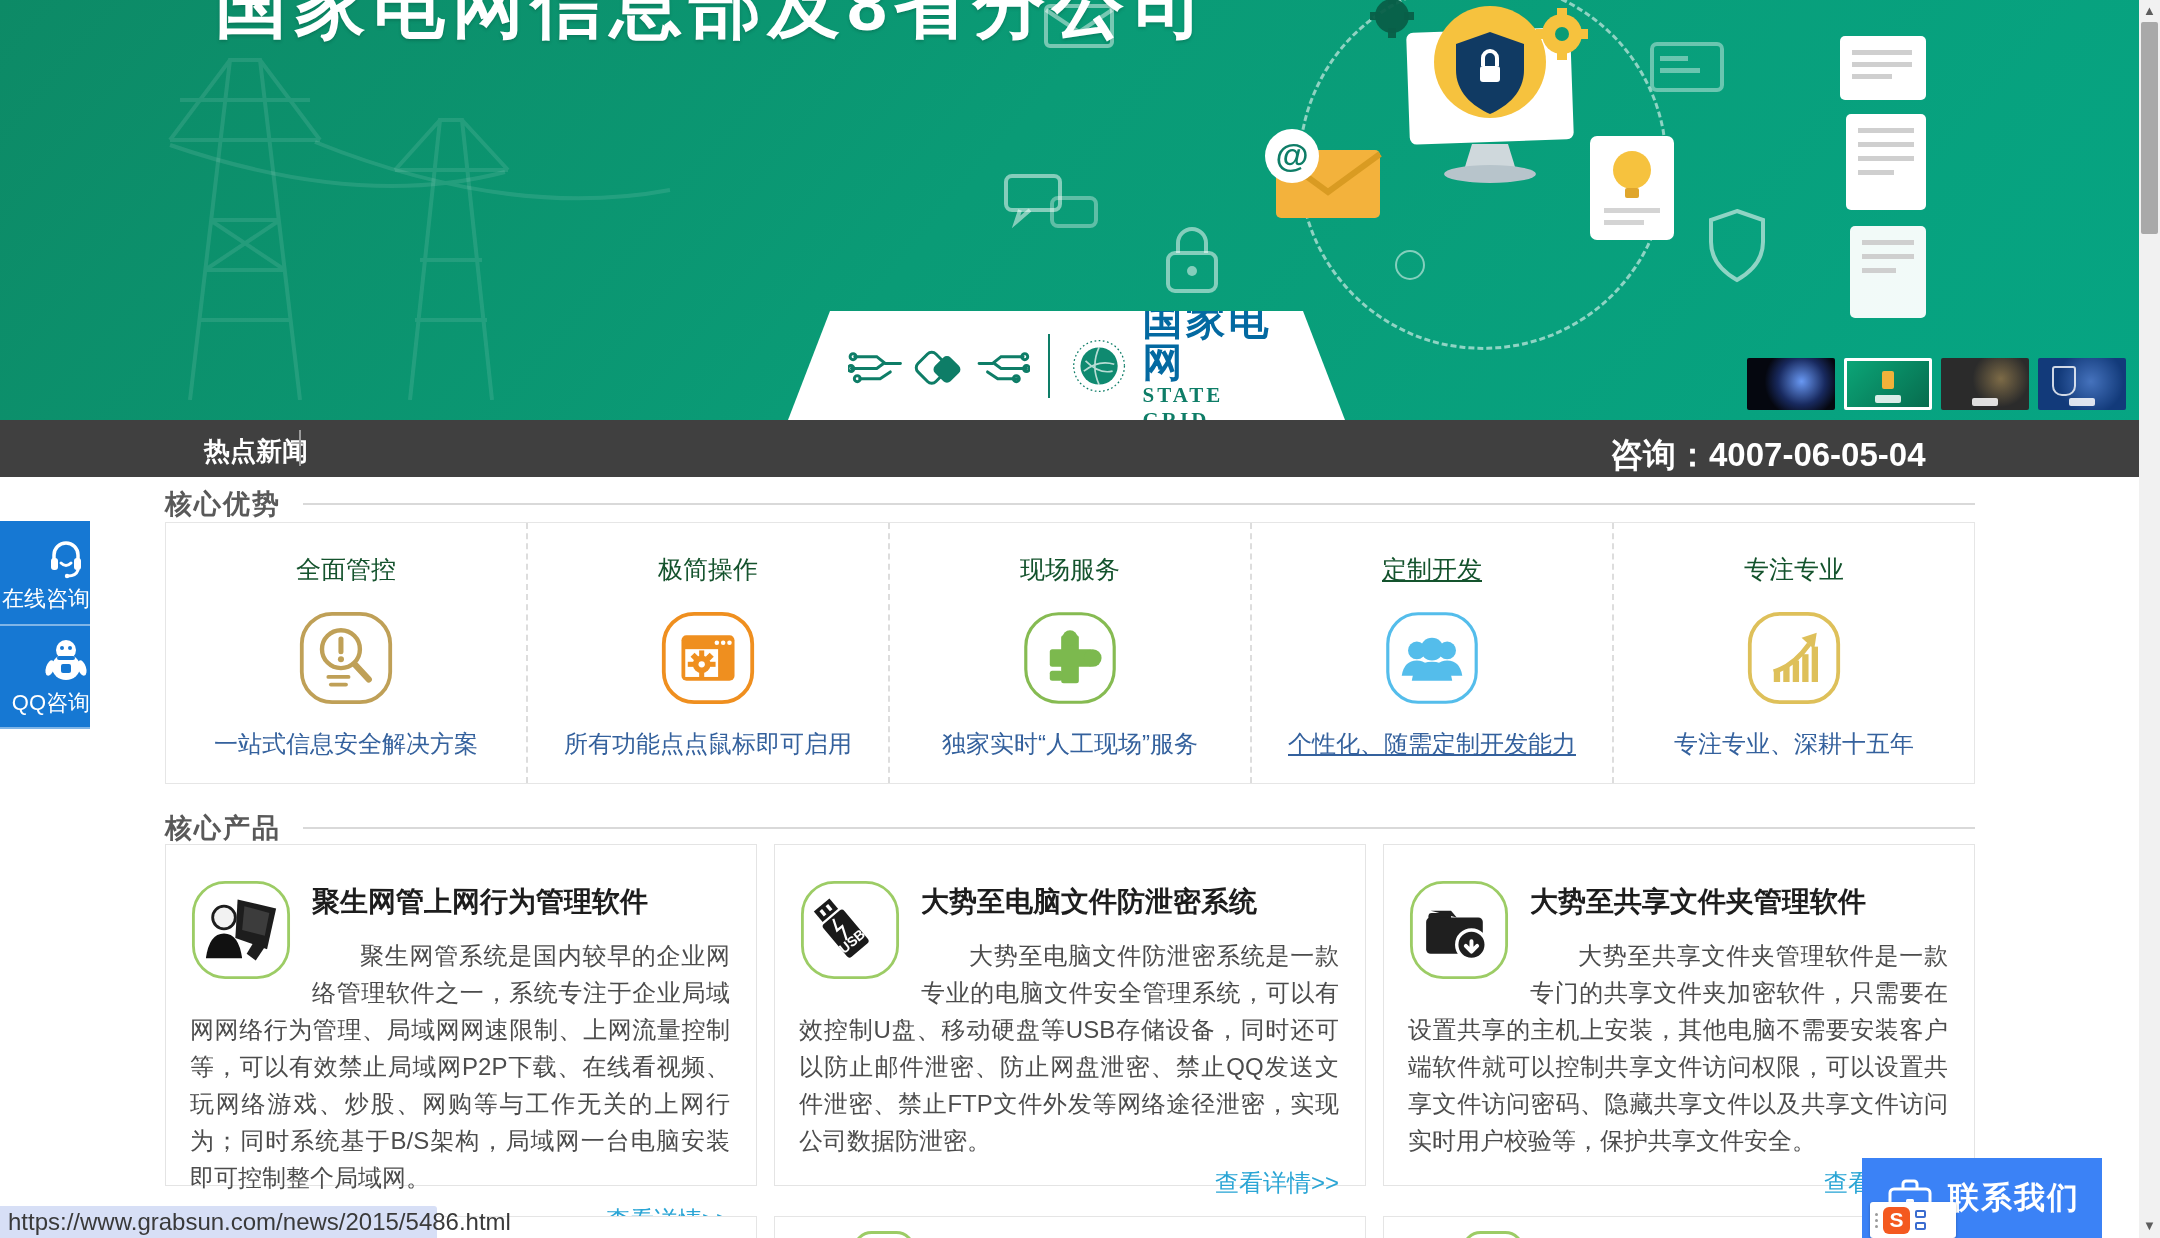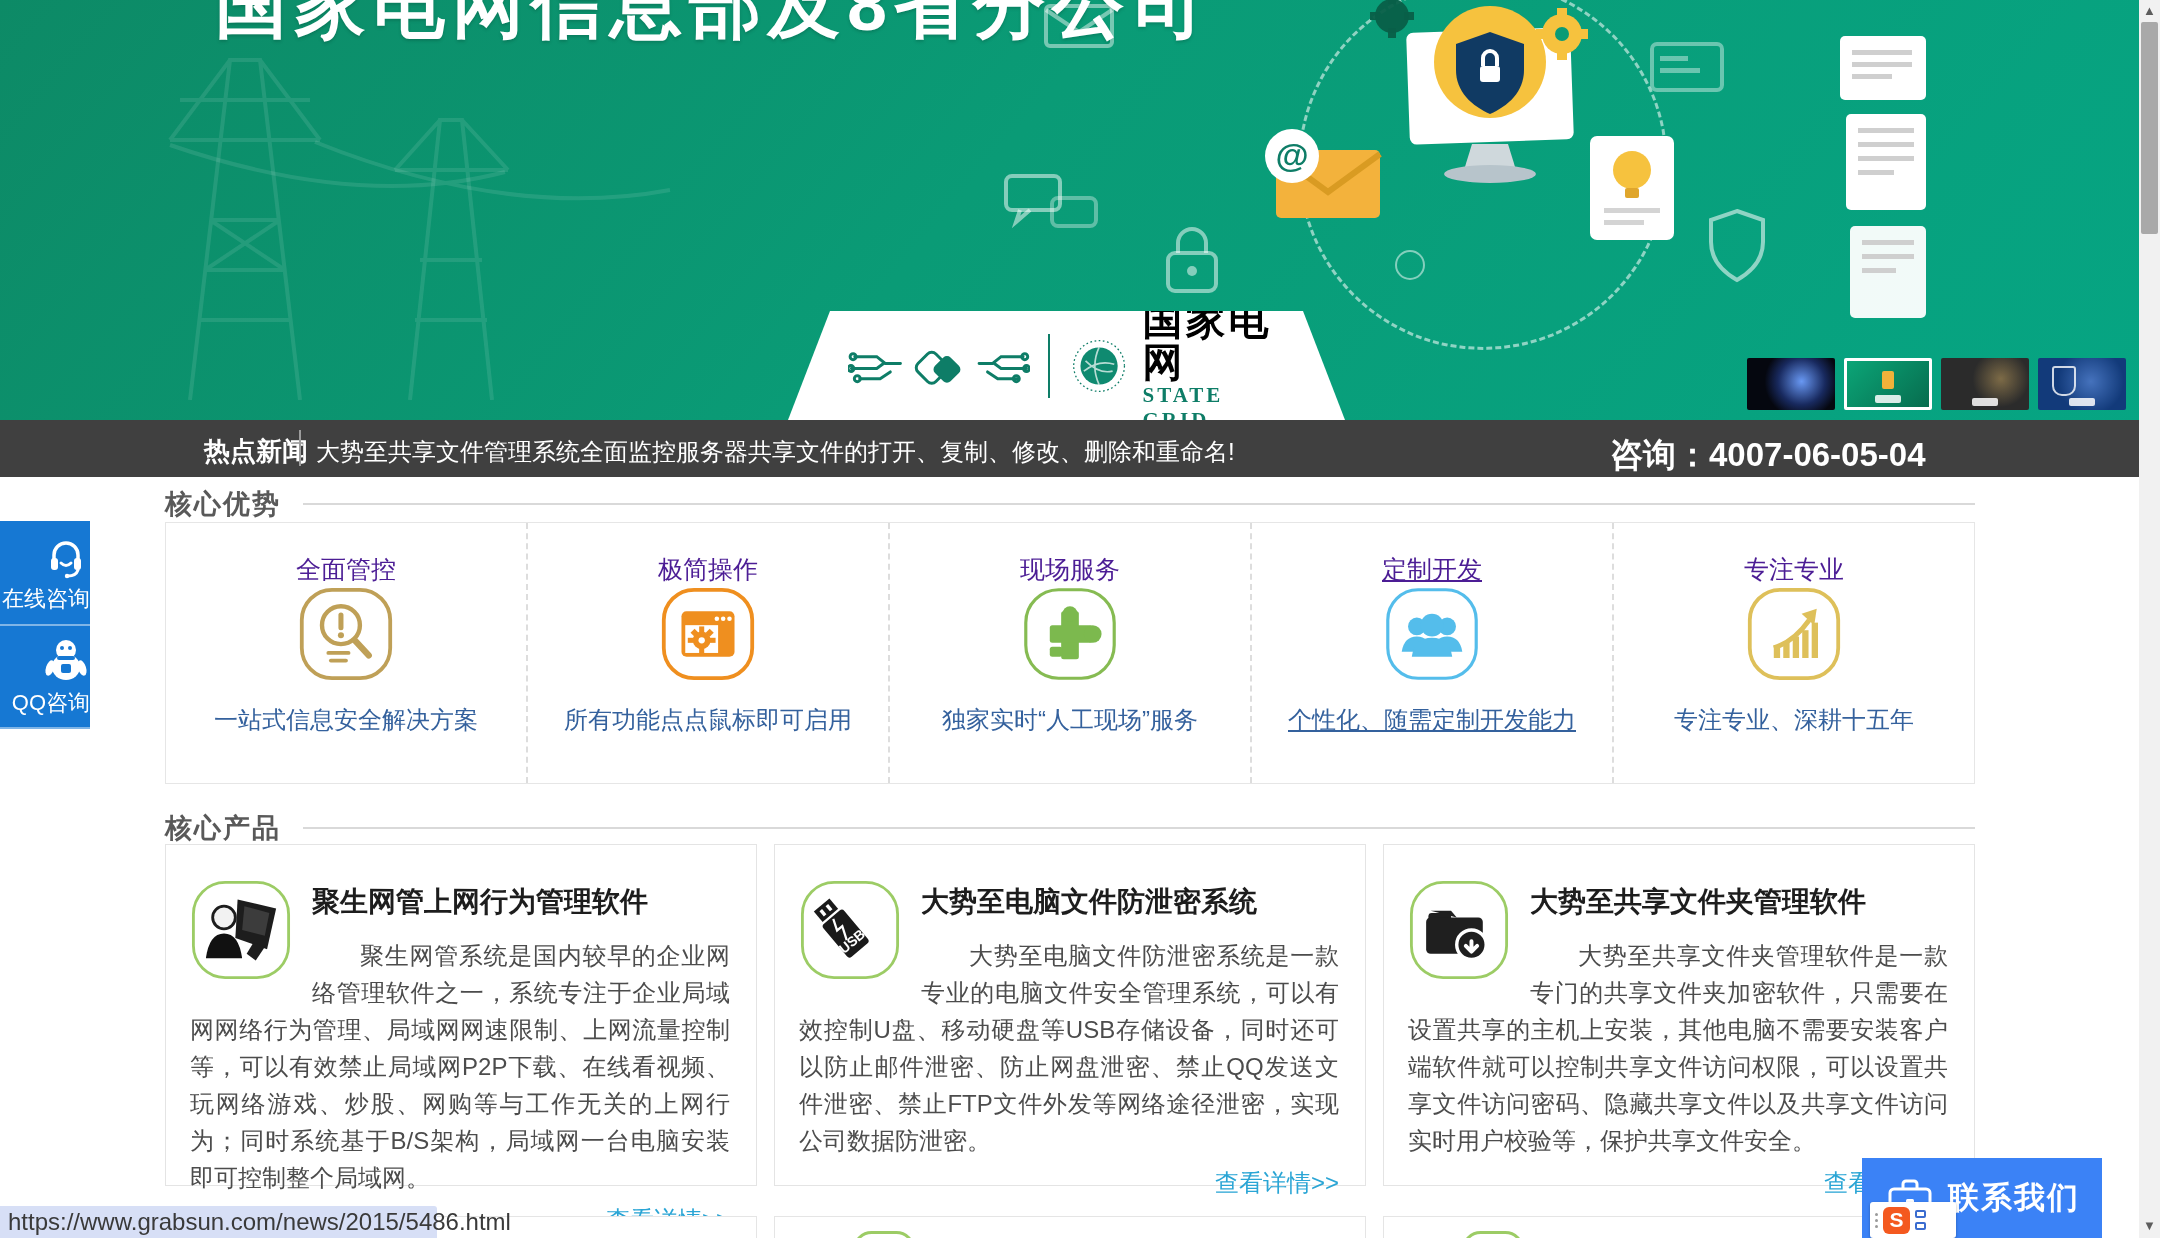--- a/index.html
+++ b/index.html
@@ -20,21 +20,21 @@
   .ticker-label { position:absolute; left:204px; top:14px; color:#fff; font-size:26px; font-weight:bold; }
   .ticker-sep { position:absolute; left:299px; top:10px; width:2px; height:36px; background:#9d9d9d; }
   .ticker-news { position:absolute; left:316px; top:16px; color:#fff; font-size:24px; }
   .ticker-phone { position:absolute; left:1610px; top:13px; color:#fff; font-size:33px; font-weight:bold; }
 
   
   .plate { position:absolute; left:788px; top:311px; width:557px; height:109px; background:#fff;
     clip-path:polygon(42px 0,515px 0,557px 109px,0 109px); filter:drop-shadow(0 -5px 7px rgba(2,70,52,.55)); }
   .plate-inner { position:absolute; left:60px; top:14px; width:440px; height:82px; display:flex; align-items:center; }
   .plate-divider { width:3px; height:64px; background:#0e7d67; margin:0 22px 0 18px; }
-  .plate-cn { font-size:40px; font-weight:bold; color:#000000; letter-spacing:3px; line-height:42px; }
+  .plate-cn { font-size:40px; font-weight:bold; color:#0369a1; letter-spacing:3px; line-height:42px; }
   .plate-en { font-size:21px; font-weight:bold; color:#0e7d67; letter-spacing:3px;
     font-family:"Liberation Serif","DejaVu Serif",serif; }
 
   
   .thumbs { position:absolute; left:1747px; top:358px; display:flex; gap:9px; }
   .thumb { width:88px; height:52px; border-radius:2px; position:relative; overflow:hidden; cursor:pointer; }
   .thumb-1 { background:radial-gradient(circle at 62% 45%, rgba(110,160,255,.95), rgba(40,70,160,.55) 38%, transparent 60%), #05070f; }
   .thumb-2 { background:linear-gradient(135deg,#0ba577,#076c4e); border:3px solid #fff; }
   .thumb-3 { background:radial-gradient(circle at 68% 40%, rgba(225,185,105,.45), transparent 42%), #2b2b2b; }
   .thumb-4 { background:radial-gradient(circle at 60% 45%, rgba(120,170,255,.5), transparent 55%), #123a7a; }
@@ -48,21 +48,21 @@
   .sec-head h2 { font-size:27px; font-weight:bold; color:#595959; letter-spacing:2px; }
   .sec-head .rule { flex:1; height:2px; background:#d9d9d9; margin-left:22px; }
   #adv-head { top:486px; }
   #prod-head { top:810px; }
 
   
   .adv-box { position:absolute; left:165px; top:522px; width:1810px; height:262px;
     border:1px solid #e6e6e6; background:#fff; display:flex; }
   .adv-col { flex:1; display:flex; flex-direction:column; align-items:center; padding-top:30px; }
   .adv-col + .adv-col { border-left:2px dashed #ddd; }
-  .adv-title { font-size:25px; color:#4c1d95; }
+  .adv-title { font-size:25px; color:#14532d; margin-bottom:24px; }
   .adv-icon { width:96px; height:96px; margin-bottom:22px; }
   .adv-caption { font-size:24px; color:#34619d; }
   .underlined { text-decoration:underline; cursor:pointer; }
 
   
   .cards { position:absolute; left:165px; top:844px; width:1810px; display:flex; gap:17px; }
   .card { width:592px; height:342px; border:1px solid #e4e4e4; background:#fff; padding:32px 26px 0 24px; }
   .prod-icon { float:left; width:102px; height:102px; margin:2px 20px 10px 0; }
   .card-title { font-size:28px; font-weight:bold; color:#1d1d1d; padding-top:6px; margin-bottom:16px; }
   .card-desc { font-size:24px; line-height:37px; color:#4c4c4c; text-align:justify; text-indent:2em; }
@@ -256,21 +256,20 @@
     <div class="thumb thumb-4">
       <span class="mini-shield"></span>
       <span class="mini-pill"></span>
     </div>
   </div>
 </div>
 
 <div class="ticker">
   <div class="ticker-label">热点新闻</div>
   <div class="ticker-sep"></div>
-  <div class="ticker-news">大势至共享文件管理系统全面监控服务器共享文件的打开、复制、修改、删除和重命名!</div>
   <div class="ticker-phone">咨询：4007-06-05-04</div>
 </div>
 
 <div class="sec-head" id="adv-head">
   <h2>核心优势</h2>
   <div class="rule"></div>
 </div>
 
 <div class="adv-box">
   <div class="adv-col">

